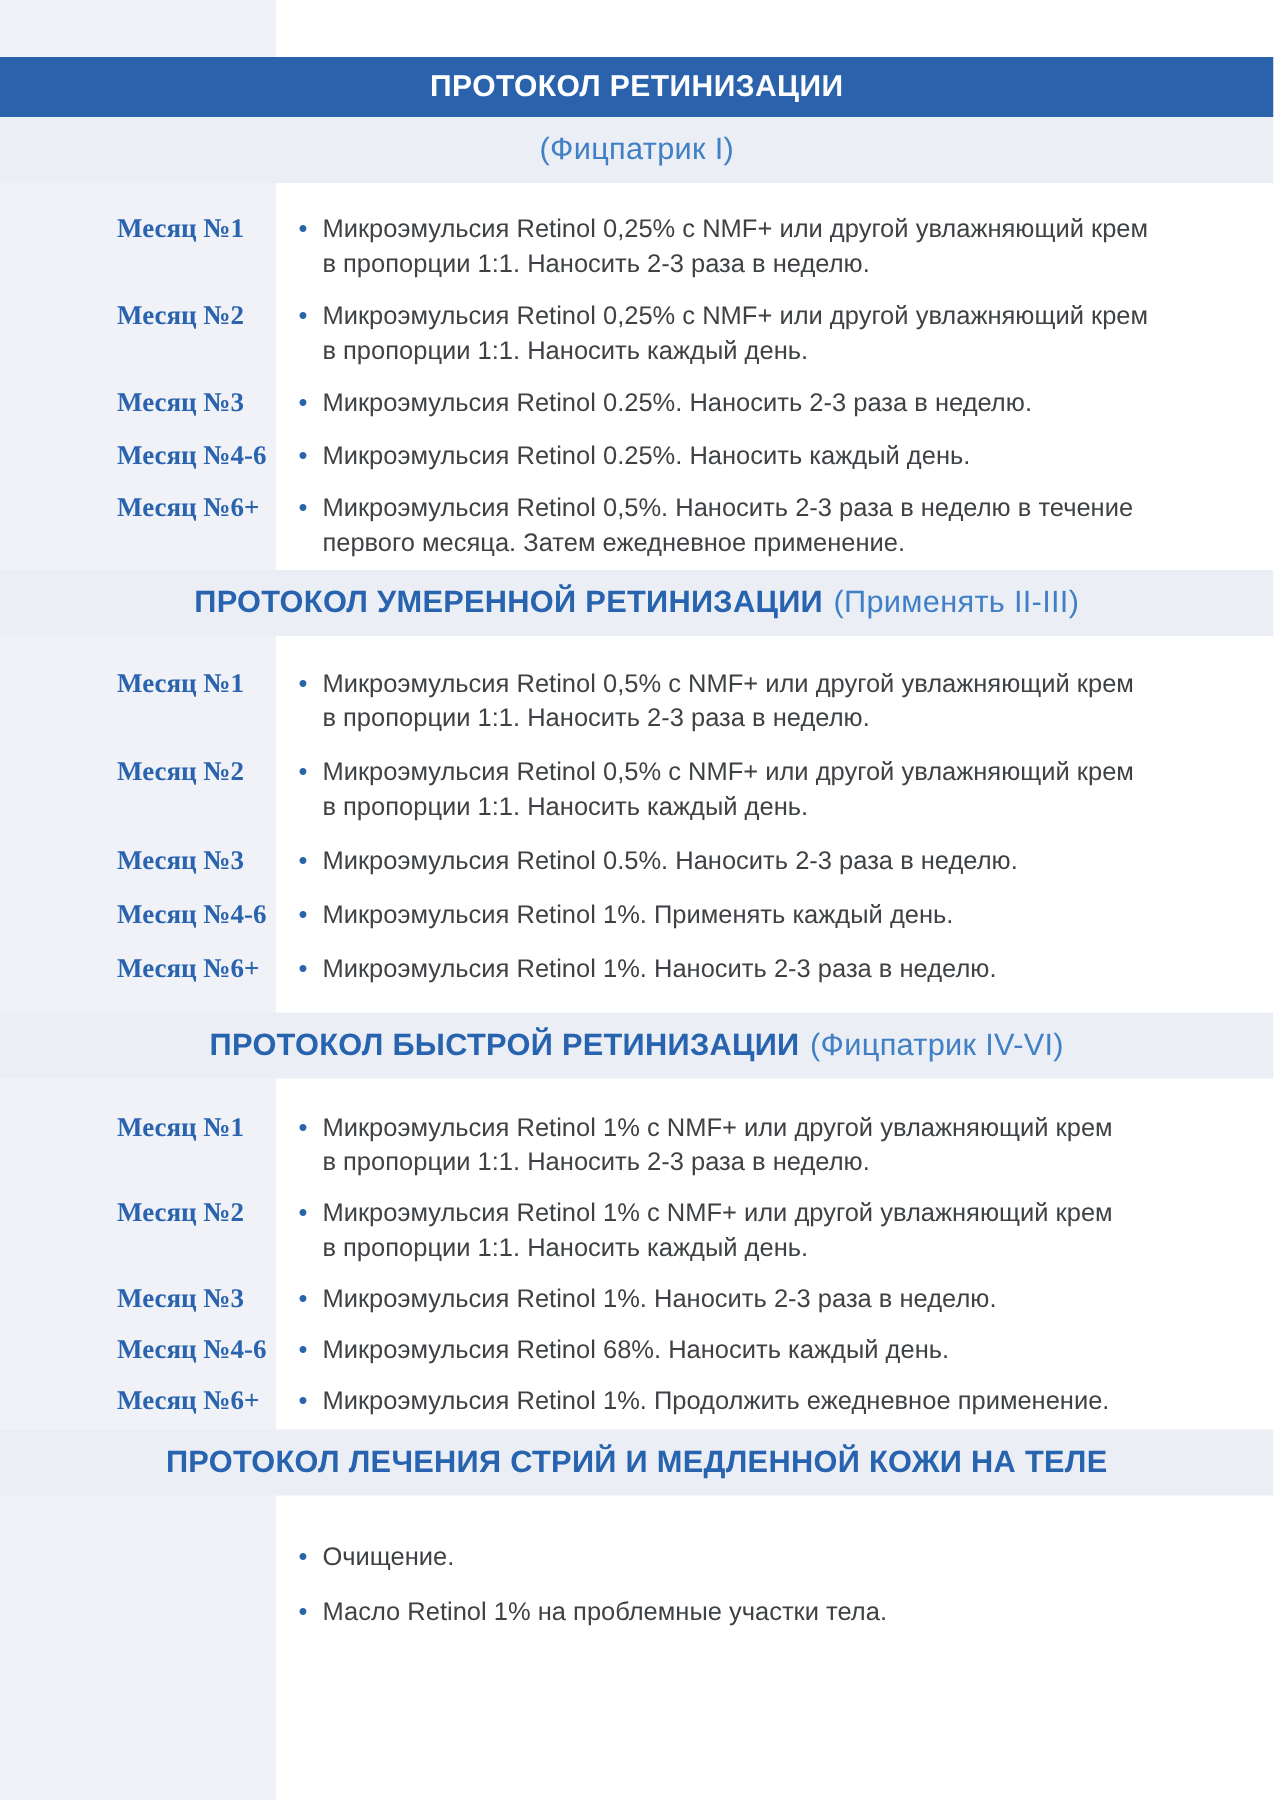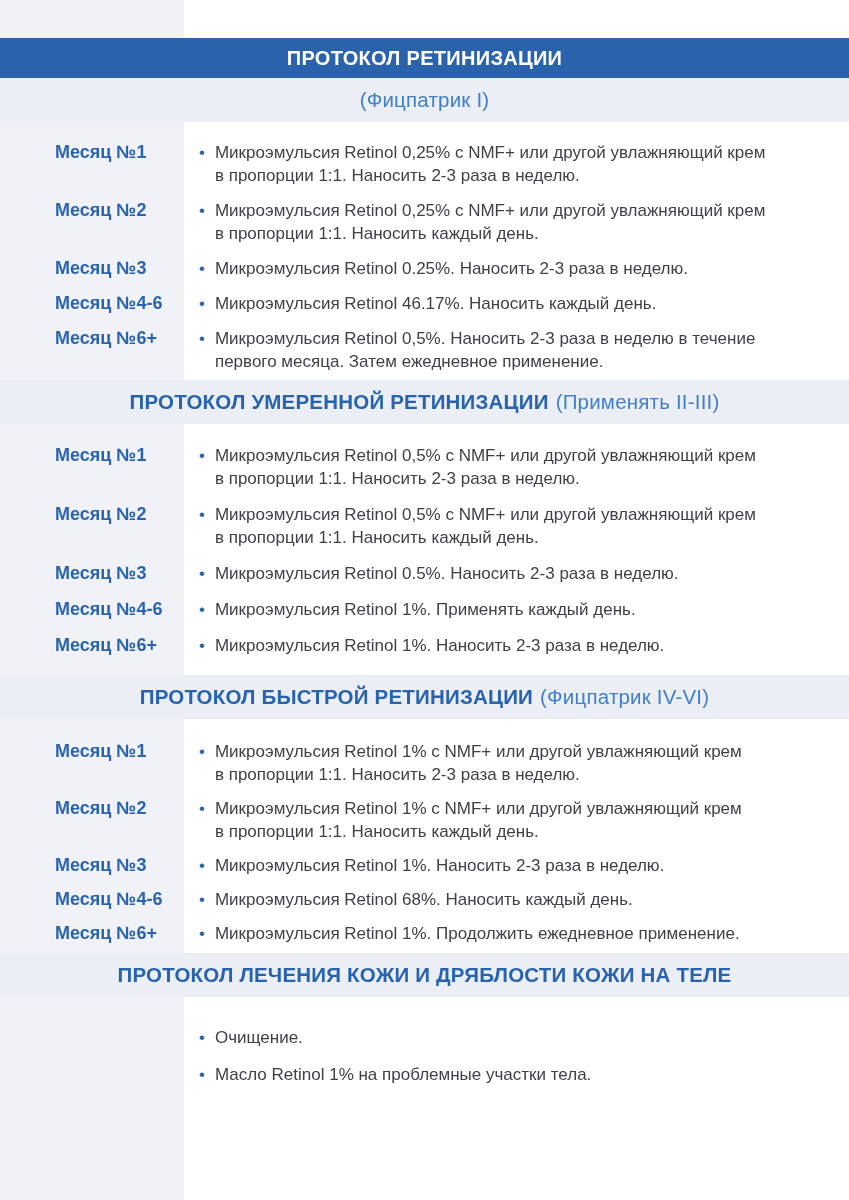--- a/index.html
+++ b/index.html
@@ -41,23 +41,24 @@
   .rows{box-sizing:border-box;}
   .s0 .rows{min-height:258px;padding-top:19px;}
   .s1 .rows{min-height:251px;padding-top:20px;}
   .s2 .rows{min-height:234px;padding-top:21px;}
   .s3 .rows{padding-top:29px;}
   .row{display:flex;align-items:flex-start;margin-bottom:12px;}
   .s1 .row{margin-bottom:13px;}
   .s2 .row{margin-bottom:11px;}
   .s3 .row{margin-bottom:14px;}
   .row-label{
-    flex:0 0 184px;width:184px;box-sizing:border-box;padding-left:55px;
+    flex:0 0 184px;width:184px;box-sizing:border-box;padding-left:78px;
     color:var(--label_blue);font-weight:bold;font-size:18px;line-height:23px;
     white-space:nowrap;
+    font-family:Liberation Serif, serif;
   }
   .row-item{display:flex;align-items:flex-start;flex:1;padding-left:15px;padding-right:18px;}
   .bullet{
     color:var(--label_blue);font-size:17px;line-height:23px;
     margin-right:10px;flex:0 0 auto;
   }
   .item-text{
     color:var(--body_text);font-size:17px;line-height:23px;
     white-space:pre-line;
   }
@@ -100,21 +101,21 @@
     <div class="row-item">
       <span class="bullet">•</span>
       <span class="item-text">Микроэмульсия Retinol 0.25%. Наносить 2-3 раза в неделю.</span>
     </div>
   </div>
 
   <div class="row">
     <div class="row-label">Месяц №4-6</div>
     <div class="row-item">
       <span class="bullet">•</span>
-      <span class="item-text">Микроэмульсия Retinol 46.17%. Наносить каждый день.</span>
+      <span class="item-text">Микроэмульсия Retinol 0.25%. Наносить каждый день.</span>
     </div>
   </div>
 
   <div class="row">
     <div class="row-label">Месяц №6+</div>
     <div class="row-item">
       <span class="bullet">•</span>
       <span class="item-text">Микроэмульсия Retinol 0,5%. Наносить 2-3 раза в неделю в течение
 первого месяца. Затем ежедневное применение.</span>
     </div>
@@ -217,21 +218,21 @@
     <div class="row-item">
       <span class="bullet">•</span>
       <span class="item-text">Микроэмульсия Retinol 1%. Продолжить ежедневное применение.</span>
     </div>
   </div>
 </div>
   </section>
 
   <section class="protocol-section s3">
     <div class="band">
-      <span class="band-title">ПРОТОКОЛ ЛЕЧЕНИЯ КОЖИ И ДРЯБЛОСТИ КОЖИ НА ТЕЛЕ</span>
+      <span class="band-title">ПРОТОКОЛ ЛЕЧЕНИЯ СТРИЙ И МЕДЛЕННОЙ КОЖИ НА ТЕЛЕ</span>
 
     </div>
     <div class="rows">
   <div class="row">
     <div class="row-label"></div>
     <div class="row-item">
       <span class="bullet">•</span>
       <span class="item-text">Очищение.</span>
     </div>
   </div>

